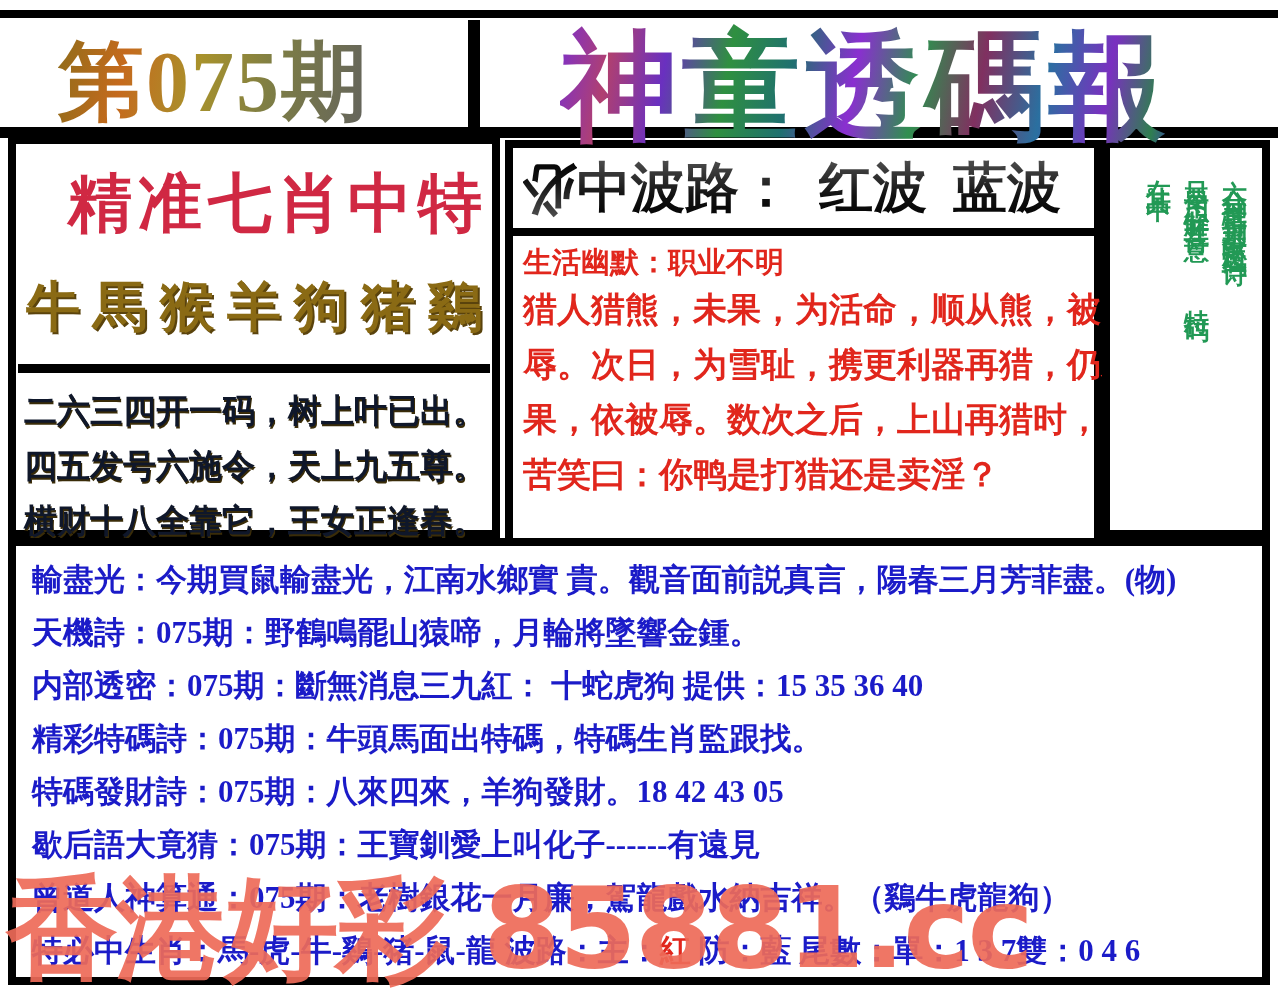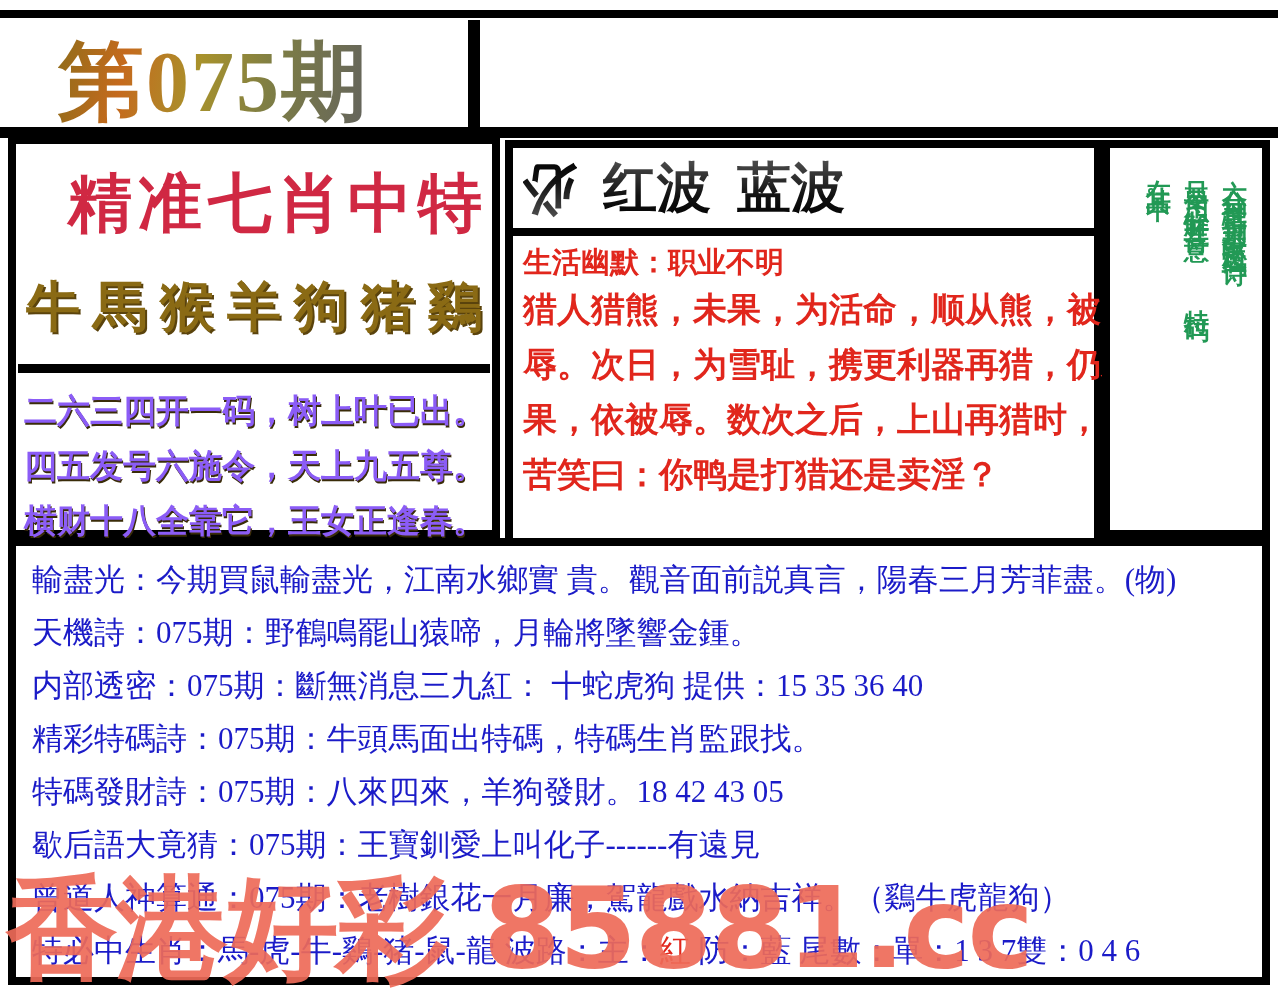--- a/index.html
+++ b/index.html
@@ -30,21 +30,21 @@
     color:#d02843;white-space:nowrap;
   }
   .lp-zodiac{
     display:flex;justify-content:space-between;padding:0 10px;margin-top:24px;
     font-family:"DejaVu Sans","Liberation Sans",sans-serif;font-weight:bold;font-size:54px;
     color:#8a6a14;text-shadow:2px 2px 0 #5a430c;
   }
   .lp-div{height:9px;background:#000;margin:20px 2px 10px 2px;}
   .lp-verse{
     font-family:"DejaVu Sans","Liberation Sans",sans-serif;font-weight:bold;
-    font-size:33px;line-height:55px;color:#8b5cf6;text-shadow:1px 2px 0 #3a2c08;
+    font-size:33px;line-height:55px;color:#0f172a;text-shadow:1px 2px 0 #3a2c08;
     white-space:nowrap;padding-left:8px;
   }
   
   .wave-box{
     position:absolute;left:505px;top:140px;width:597px;height:96px;border:8px solid #000;box-sizing:border-box;
     display:flex;align-items:center;padding-left:10px;background:#fff;
     font-family:"DejaVu Sans","Liberation Sans",sans-serif;font-weight:bold;font-size:54px;white-space:nowrap;
   }
   .wave-box span{
     background:linear-gradient(180deg,#5a5a5a 0%,#111 60%,#000 100%);
@@ -63,39 +63,40 @@
   
   .green-box{
     position:absolute;left:1102px;top:140px;width:168px;height:398px;border:8px solid #000;box-sizing:border-box;
     background:#fff;writing-mode:vertical-rl;text-orientation:upright;
     padding:12px 6px;color:#229955;font-weight:bold;font-family:"DejaVu Sans","Liberation Sans",sans-serif;
   }
   .g-col{font-size:25px;letter-spacing:8px;margin:0 5px;white-space:nowrap;}
   
   .bottom-box{
     position:absolute;left:8px;top:538px;width:1262px;height:447px;border:8px solid #000;box-sizing:border-box;
-    background:#fff;padding:7px 0 12px 16px;color:#1b1bc8;font-weight:normal;
+    background:#fff;padding:7px 0 12px 16px;color:#1b1bc8;font-weight:bold;
   }
   .b-line{font-size:31px;line-height:53px;white-space:nowrap;}
   .b-red{color:#e1261c;}
   
   .watermark{
     position:absolute;left:6px;top:872px;z-index:5;
     font-family:"DejaVu Sans","Liberation Sans",sans-serif;font-weight:bold;
     font-size:112px;letter-spacing:-2px;color:rgba(238,106,88,0.92);white-space:nowrap;line-height:1;
   }
 </style>
 </head>
 <body>
 
 <div class="page">
 
   <div class="top-bar"></div>
   <div class="issue">第075期</div>
   <div class="header-vdiv"></div>
+  <div class="paper-title">神童透碼報</div>
   <div class="header-bar"></div>
 
   <div class="left-box">
     <div class="lp-head">精准七肖中特</div>
     <div class="lp-zodiac">
       <span>牛</span>
       <span>馬</span>
       <span>猴</span>
       <span>羊</span>
       <span>狗</span>
@@ -104,20 +105,21 @@
     </div>
     <div class="lp-div"></div>
     <div class="lp-verse">二六三四开一码，树上叶已出。</div>
     <div class="lp-verse">四五发号六施令，天上九五尊。</div>
     <div class="lp-verse">横财十八全靠它，王女正逢春。</div>
     <div class="lp-verse">三四明查三暗访，三九带六尾。</div>
   </div>
 
   <div class="wave-box">
     <span class="wave-flip">必</span>
+      <span>中波路：</span>
     <span class="wave-word">红波</span>
     <span class="wave-word">蓝波</span>
   </div>
 
   <div class="humor-box">
     <div class="humor-label">生活幽默：职业不明</div>
     <div class="humor-line">猎人猎熊，未果，为活命，顺从熊，被熊</div>
     <div class="humor-line">辱。次日，为雪耻，携更利器再猎，仍未</div>
     <div class="humor-line">果，依被辱。数次之后，上山再猎时，熊</div>
     <div class="humor-line">苦笑曰：你鸭是打猎还是卖淫？</div>

